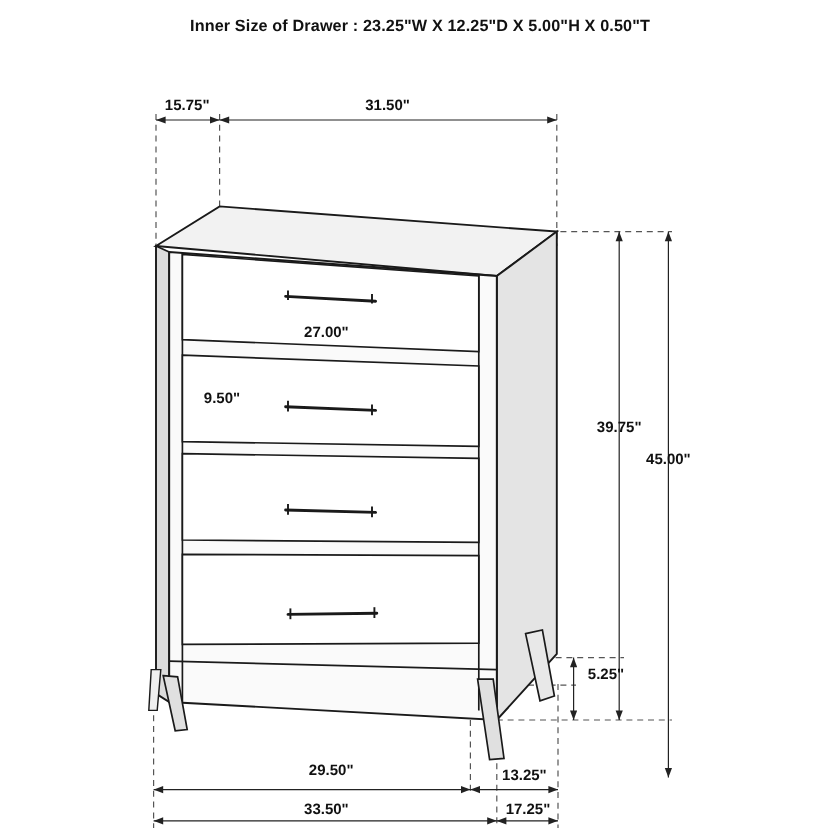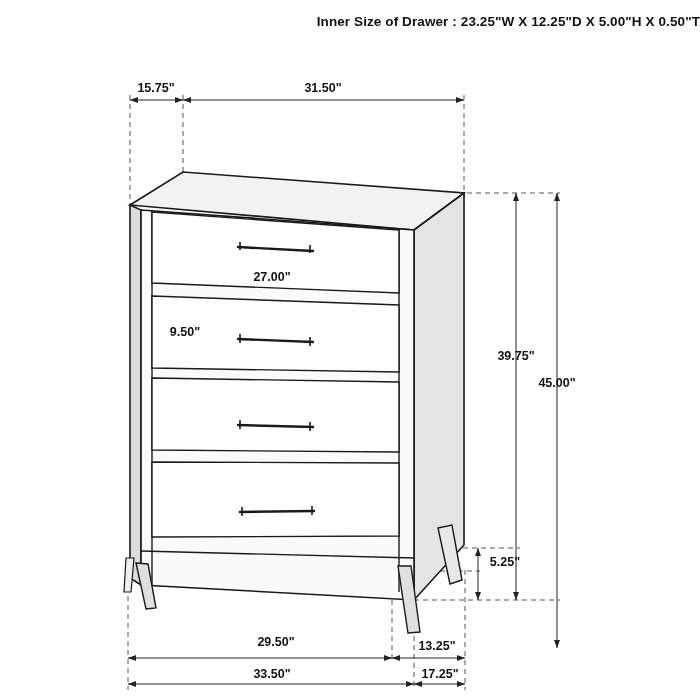--- a/index.html
+++ b/index.html
@@ -18,21 +18,21 @@
   #stage {
     position: relative;
     width: 700px;
     height: 700px;
   }
   #title {
     position: absolute;
     top: 14px;
     left: 0;
     width: 700px;
-    text-align: right;
+    text-align: center;
     font-size: 13.5px;
     font-weight: bold;
     letter-spacing: 0.1px;
     color: #111;
   }
   svg.diagram {
     position: absolute;
     top: 0;
     left: 0;
     width: 700px;

